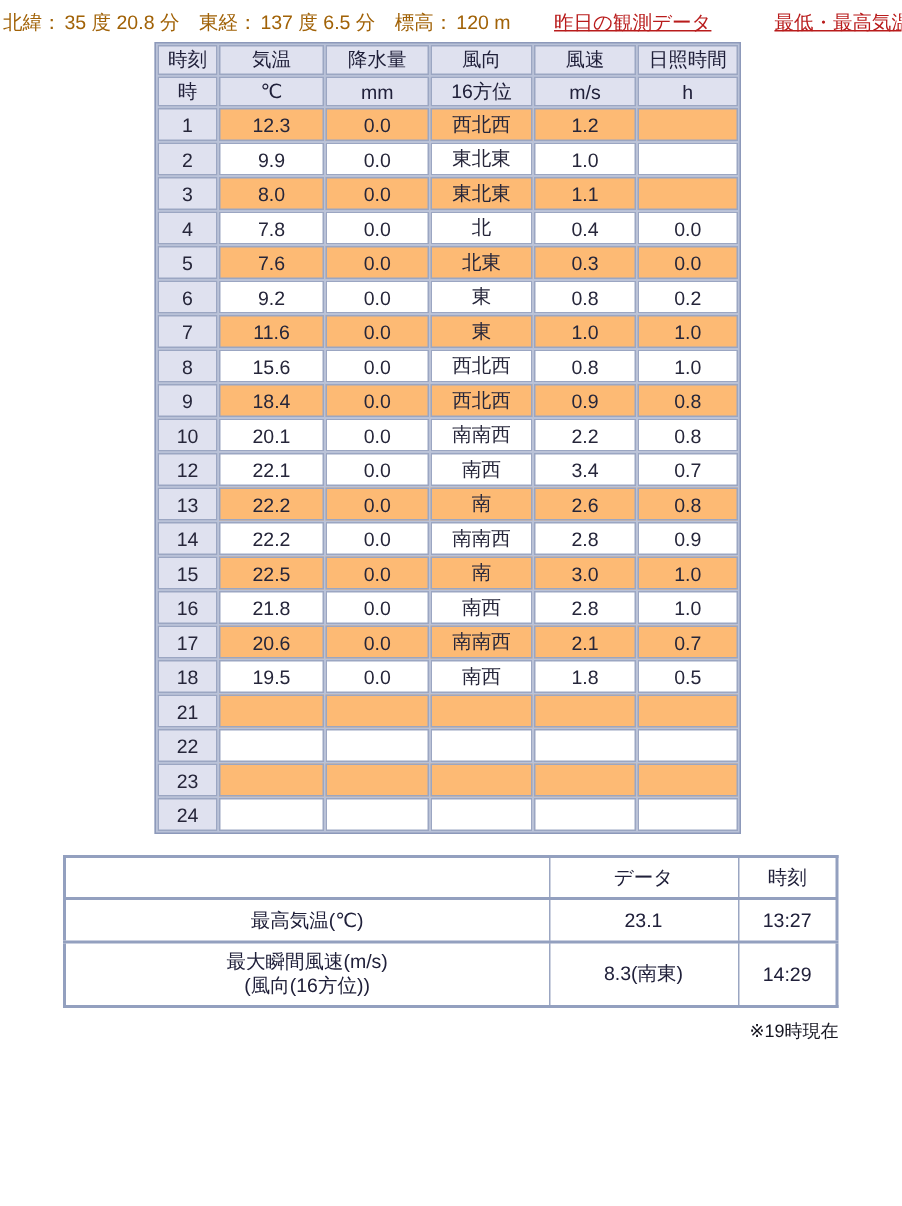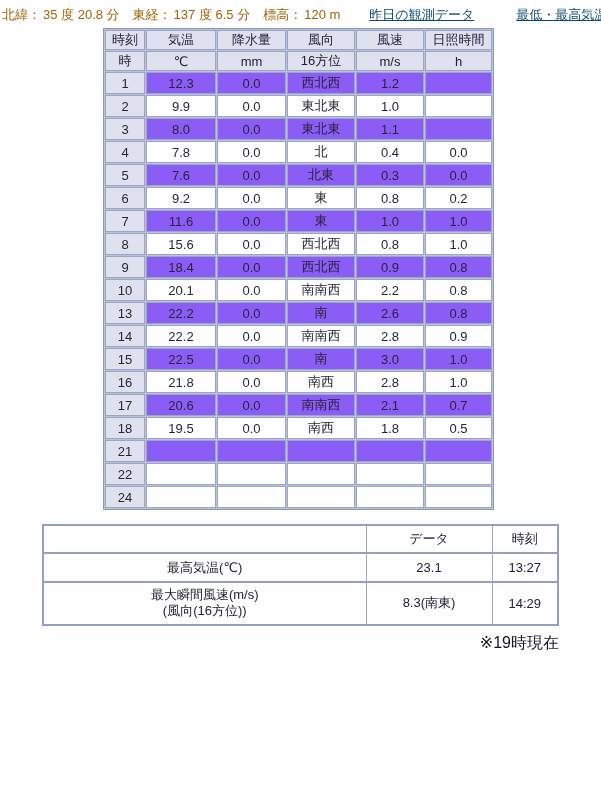--- a/index.html
+++ b/index.html
@@ -16,21 +16,21 @@
   .topbar {
     display:flex;
     align-items:baseline;
     padding:6px 2px 4px 2px;
     white-space:nowrap;
   }
   .geo-item { margin-right:13px; color:#a16207; }
   .geo-item .geo-label { margin-right:2px; }
   .links { margin-left:auto; display:flex; gap:26px; padding-right:1px; }
   .links a {
-    color:#0c4a6e;
+    color:#b91c1c;
     text-decoration:underline;
     cursor:pointer;
     padding-left:16px;
   }
 
   
   table.obs {
     margin-left:103px;
     border-collapse:separate;
     border-spacing:1px;
@@ -47,21 +47,21 @@
     font-weight:normal;
     overflow:hidden;
   }
   table.obs thead th {
     background:#dfe1ef;
     height:17px;
     color:#20203a;
   }
   table.obs td { background:#ffffff; height:20px; }
   table.obs td.hourcol { background:#dfe1ef; }
-  table.obs tr.tint td:not(.hourcol) { background:#8b5cf6; }
+  table.obs tr.tint td:not(.hourcol) { background:#fdba74; }
 
   .c-hour { width:40px; }
   .c-temp { width:70px; }
   .c-prec { width:69px; }
   .c-wdir { width:68px; }
   .c-wspd { width:68px; }
   .c-sun  { width:67px; }
 
   
   table.sum {
@@ -86,21 +86,21 @@
   .s-time  { width:66px; }
   table.sum thead th { height:18px; }
   table.sum tbody td { height:19px; }
   .two-line { line-height:1.25; }
 
   
   .footnote {
     width:559px;
     text-align:right;
     margin-top:7px;
-    font-size:16px;
+    font-size:12px;
     color:#151520;
   }
 </style>
 </head>
 <body>
 
 <div class="topbar">
   <span class="geo-item">
     <span class="geo-label">北緯：</span><span>35 度 20.8 分</span>
   </span>
@@ -217,20 +217,28 @@
         <td>0.8</td>
       </tr>
       <tr>
         <td class="hourcol">10</td>
         <td>20.1</td>
         <td>0.0</td>
         <td>南南西</td>
         <td>2.2</td>
         <td>0.8</td>
       </tr>
+      <tr>
+        <td class="hourcol">12</td>
+        <td>22.1</td>
+        <td>0.0</td>
+        <td>南西</td>
+        <td>3.4</td>
+        <td>0.7</td>
+      </tr>
       <tr class="tint">
         <td class="hourcol">13</td>
         <td>22.2</td>
         <td>0.0</td>
         <td>南</td>
         <td>2.6</td>
         <td>0.8</td>
       </tr>
       <tr>
         <td class="hourcol">14</td>
@@ -275,20 +283,28 @@
       <tr class="tint">
         <td class="hourcol">21</td>
         <td>&nbsp;</td>
         <td>&nbsp;</td>
         <td>&nbsp;</td>
         <td>&nbsp;</td>
         <td>&nbsp;</td>
       </tr>
       <tr>
         <td class="hourcol">22</td>
+        <td>&nbsp;</td>
+        <td>&nbsp;</td>
+        <td>&nbsp;</td>
+        <td>&nbsp;</td>
+        <td>&nbsp;</td>
+      </tr>
+      <tr class="tint">
+        <td class="hourcol">23</td>
         <td>&nbsp;</td>
         <td>&nbsp;</td>
         <td>&nbsp;</td>
         <td>&nbsp;</td>
         <td>&nbsp;</td>
       </tr>
       <tr>
         <td class="hourcol">24</td>
         <td>&nbsp;</td>
         <td>&nbsp;</td>

